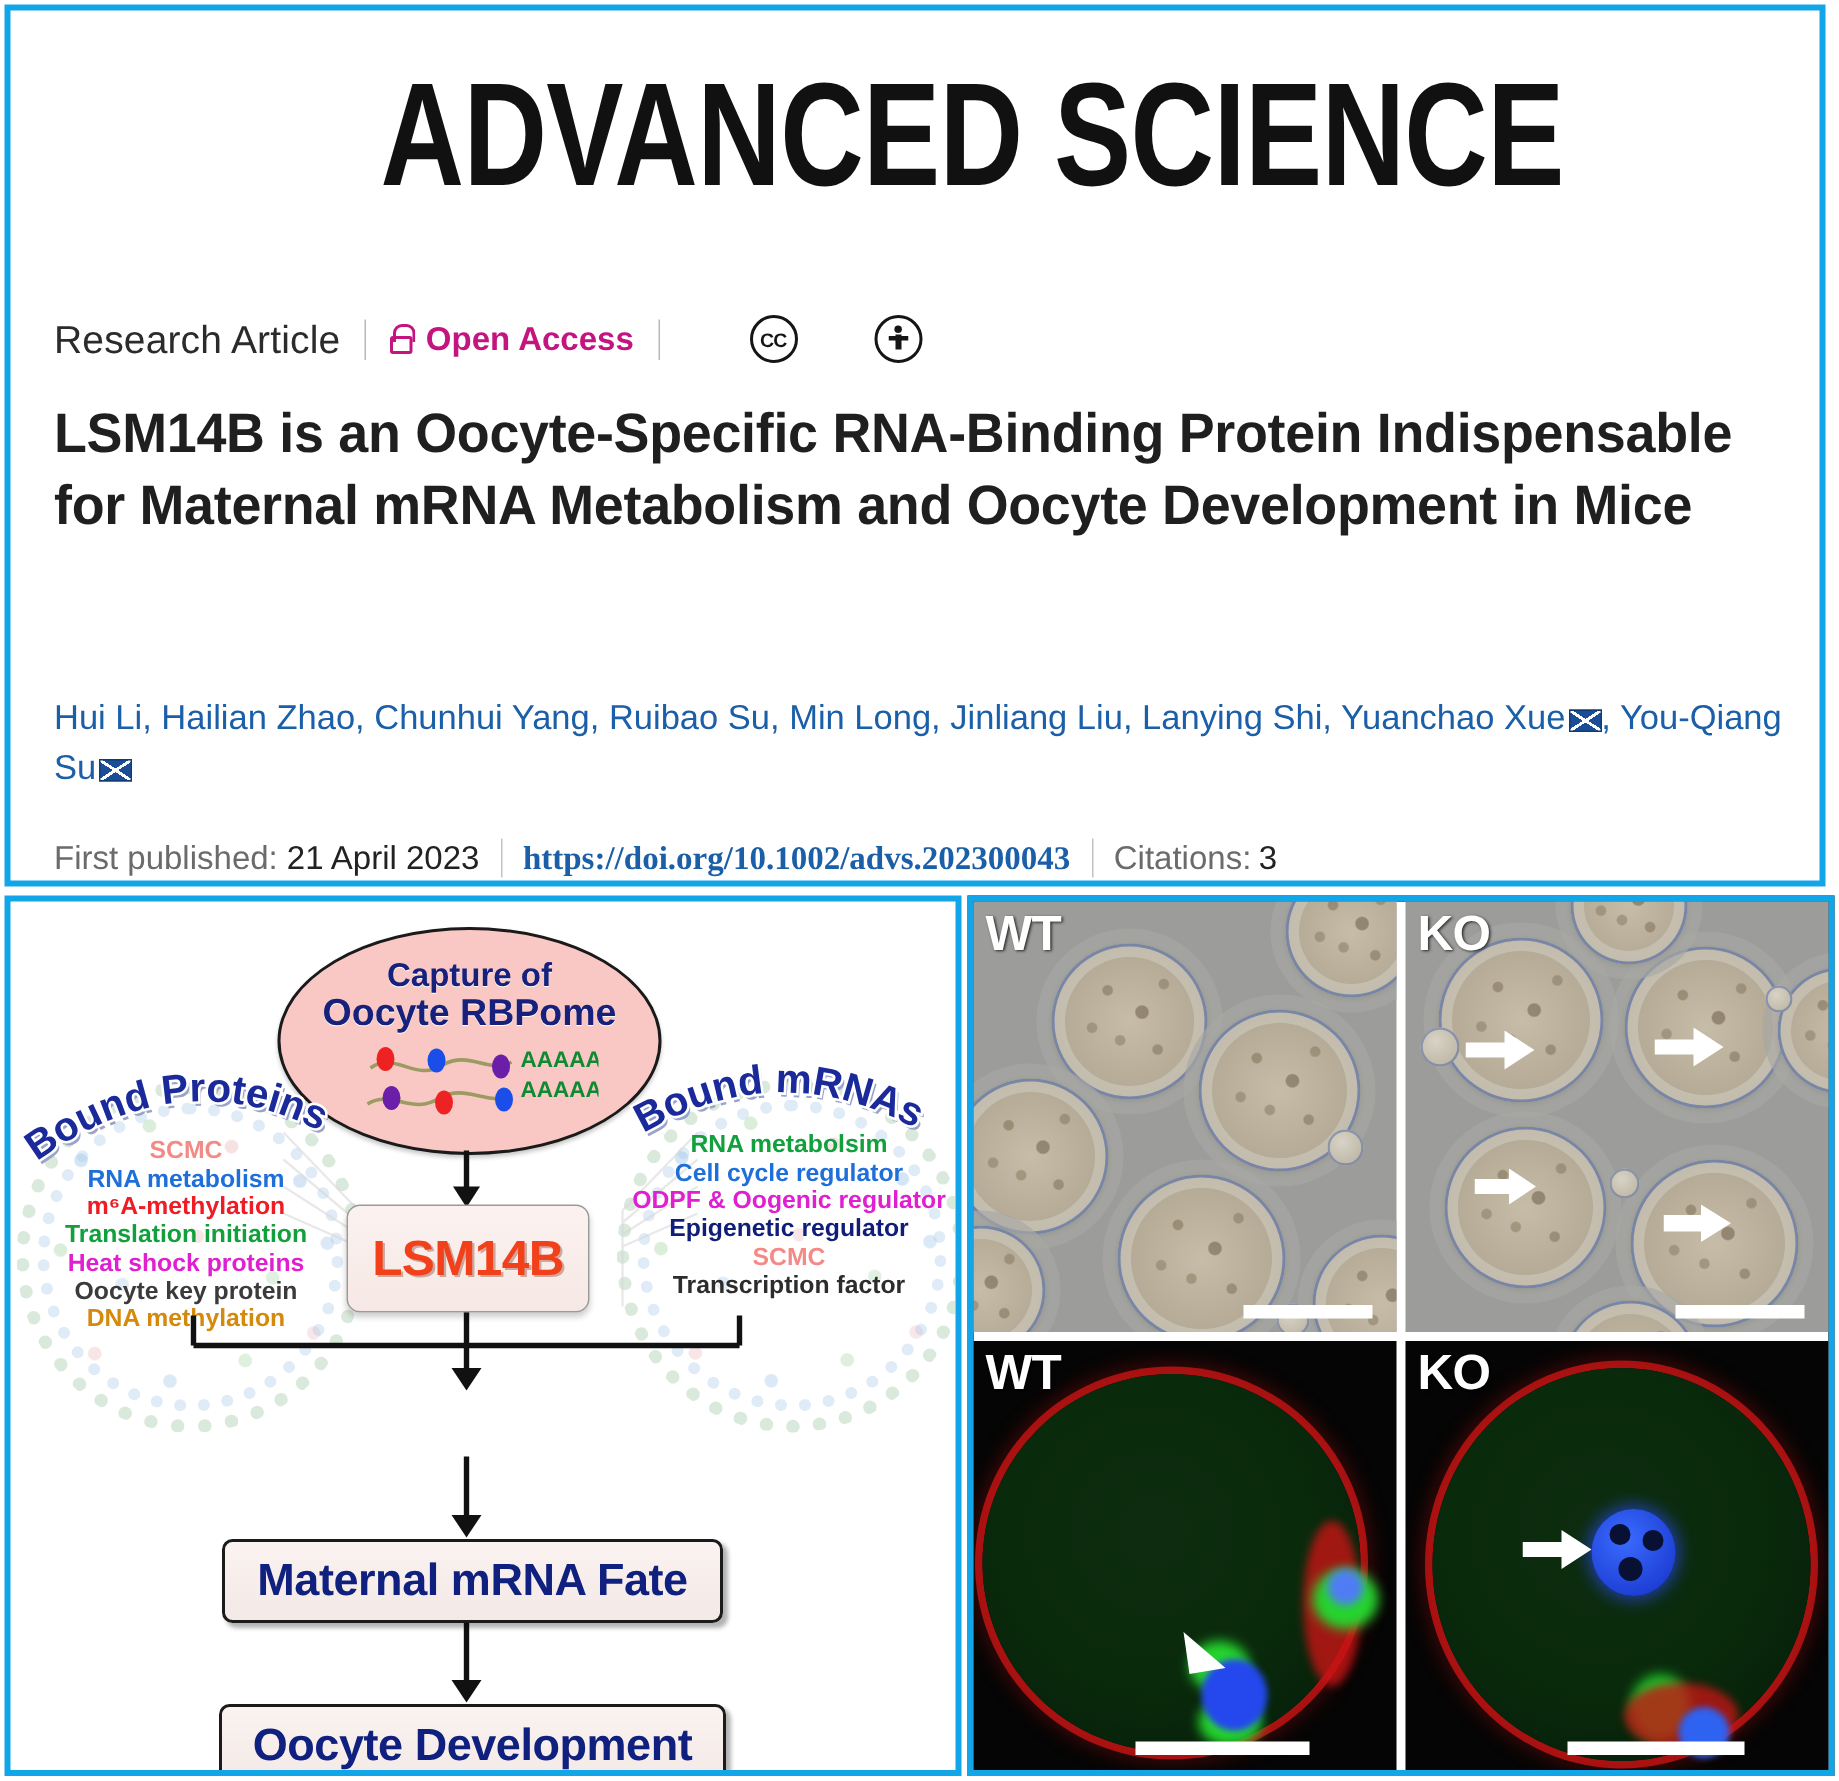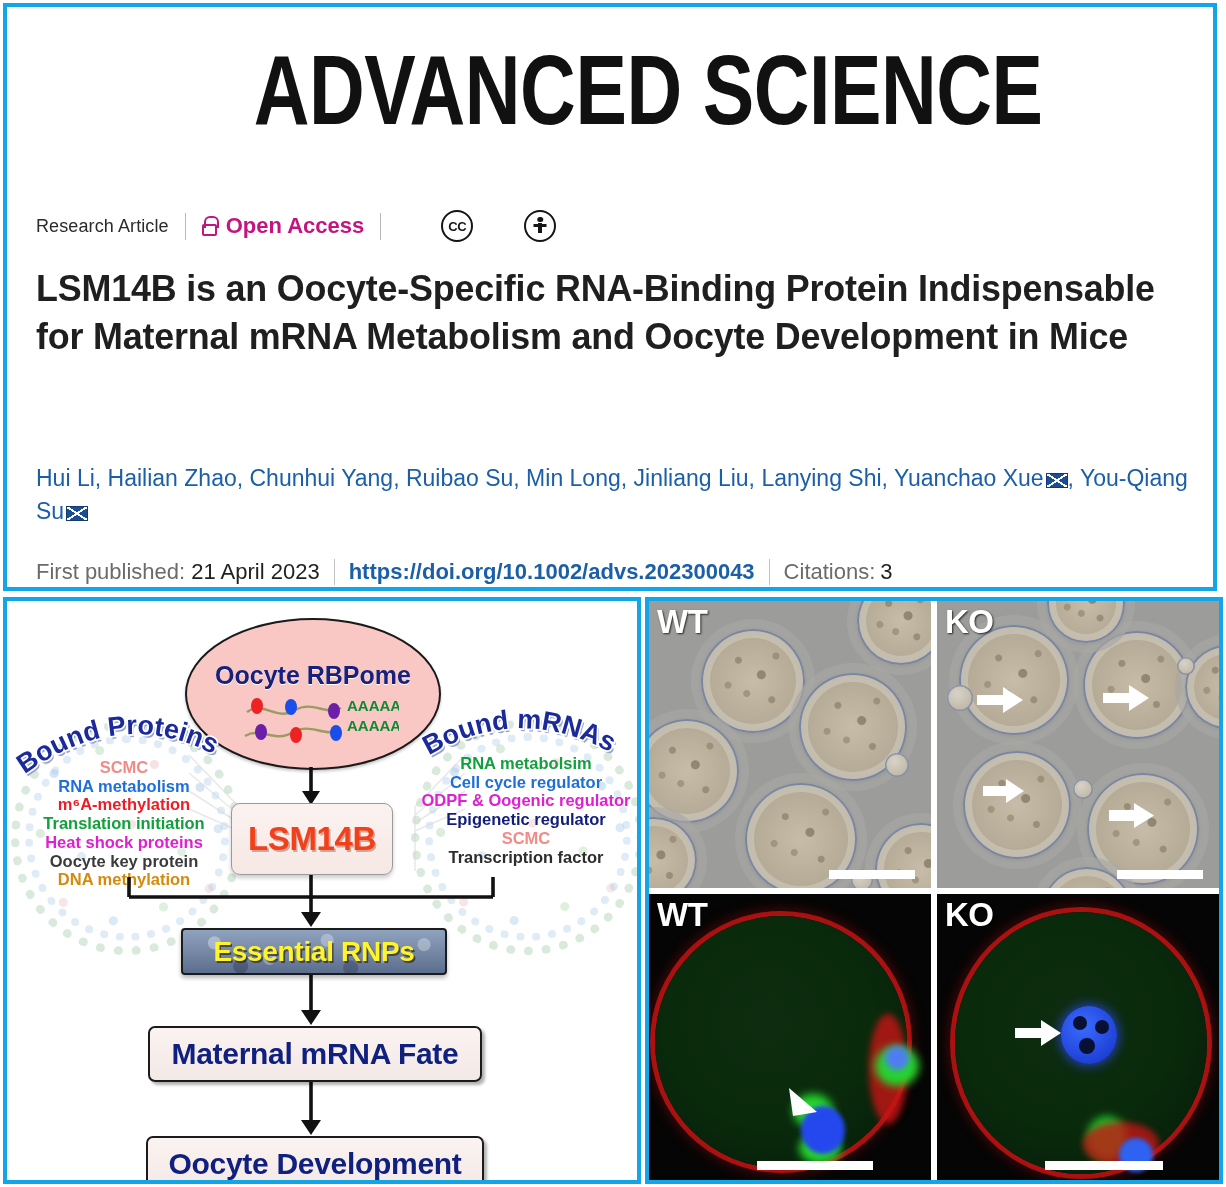--- a/index.html
+++ b/index.html
@@ -26,21 +26,21 @@
     letter-spacing:-0.5px;color:#111111;
     transform:scaleX(0.93) scaleY(1.18);
     transform-origin:center top;
     display:inline-block;
   }
 
   .meta-row{
     position:absolute;left:29px;top:203px;
     display:flex;align-items:center;gap:0;
   }
-  .meta-kind{font-size:18px;color:#2b2b2b;font-weight:400;letter-spacing:.1px;}
+  .meta-kind{font-size:26px;color:#2b2b2b;font-weight:400;letter-spacing:.1px;}
   .vsep{display:inline-block;width:1px;height:27px;background:#b9b9b9;margin:0 16px;}
   .oa-group{display:flex;align-items:center;gap:8px;}
   .oa-lock{width:16px;height:21px;position:relative;display:inline-block;}
   .oa-lock .shackle{
     position:absolute;left:2px;top:0;width:11px;height:10px;
     border:2.4px solid #C4147F;border-bottom:none;
     border-radius:6px 6px 0 0;
   }
   .oa-lock .body{
     position:absolute;left:0;top:8px;width:15px;height:12px;
@@ -94,21 +94,21 @@
     background:linear-gradient(to bottom left,transparent calc(50% - 1px),#ffffff calc(50% - 1px),#ffffff calc(50% + 1px),transparent calc(50% + 1px));
   }
 
   .publine{
     position:absolute;left:29px;top:552px;
     font-size:22px;color:#6b6b6b;display:flex;align-items:center;
   }
   .publine .lbl{color:#6b6b6b;}
   .publine .val{color:#222;margin-left:6px;}
   .publine .sep{display:inline-block;width:1px;height:26px;background:#c3c3c3;margin:0 14px;}
-  .publine .doi{color:#1B5FA8;font-weight:700;}
+  .publine .doi{color:#1B5FA8;font-weight:700;font-family:Liberation Serif, serif;}
   .publine .cit-lbl{color:#6b6b6b;}
   .publine .cit-val{color:#222;margin-left:5px;}
 
   
   .diagram-card{
     position:absolute;left:3px;top:597px;width:638px;height:587px;
     border:4px solid var(--accent,#12A5E8);background:#fff;box-sizing:border-box;
     overflow:hidden;
   }
   .dia{position:absolute;inset:0;}
@@ -349,20 +349,21 @@
           <path d="M278,4 L228,56"></path>
             <path d="M278,22 L228,64"></path>
             <path d="M278,40 L228,72"></path>
             <path d="M278,58 L228,80"></path>
           <path d="M52,56 L52,120"></path>
             <path d="M228,56 L228,120"></path>
         </g>
       </svg>
 
       <div class="oval">
+        <div class="oval-t1">Capture of</div>
         <div class="oval-t2">Oocyte RBPome</div>
         <svg class="rna-svg" width="160" height="56">
           <path d="M8,18 C24,6 38,28 56,16 C74,6 86,22 102,14" stroke="#9C9B62" stroke-width="2.4" fill="none"></path>
           <path d="M6,42 C22,32 36,50 54,38 C72,28 86,44 102,36" stroke="#9C9B62" stroke-width="2.4" fill="none"></path>
           <ellipse cx="18" cy="12" rx="6" ry="8" fill="#EE2222"></ellipse>
           <ellipse cx="52" cy="13" rx="6" ry="8" fill="#1B4DE8"></ellipse>
           <ellipse cx="95" cy="17" rx="6" ry="8" fill="#6B1FA8"></ellipse>
           <ellipse cx="22" cy="38" rx="6" ry="8" fill="#6B1FA8"></ellipse>
           <ellipse cx="57" cy="41" rx="6" ry="8" fill="#EE2222"></ellipse>
           <ellipse cx="97" cy="39" rx="6" ry="8" fill="#1B4DE8"></ellipse>
@@ -428,23 +429,20 @@
           <path d="M304,326 l-10,-15 h20 z"></path>
           <path d="M304,424 l-10,-15 h20 z"></path>
           <path d="M304,534 l-10,-15 h20 z"></path>
         </g>
       </svg>
 
       <div class="lsmbox">
         <span>LSM14B</span>
       </div>
 
-      <div class="rnpbox">
-        <span>Essential RNPs</span>
-      </div>
 
       <div class="flowbox" id="box-fate">
         <span>Maternal mRNA Fate</span>
       </div>
       <div class="flowbox" id="box-dev">
         <span>Oocyte Development</span>
       </div>
 
     </div>
   </div>

